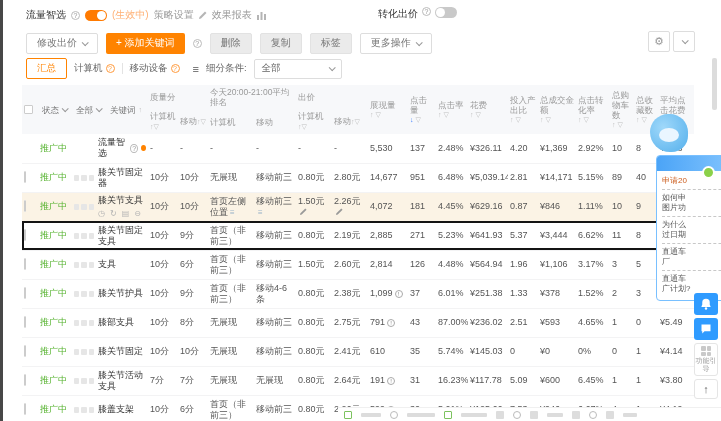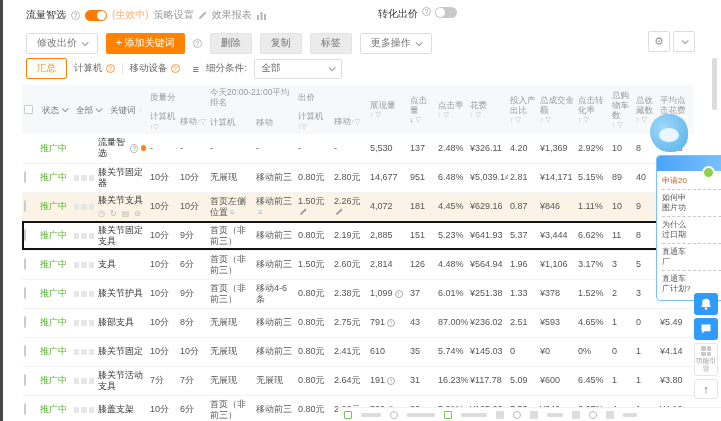--- a/index.html
+++ b/index.html
@@ -365,21 +365,21 @@
               <span>膝关节固定支具</span>
             </div>
           </td>
           <td>10分</td>
           <td>9分</td>
           <td>首页（非前三）</td>
           <td>移动前三</td>
           <td>0.80元</td>
           <td>2.19元</td>
           <td>2,885</td>
-          <td>151</td>
+          <td>271</td>
           <td>5.23%</td>
           <td>¥641.93</td>
           <td>5.37</td>
           <td>¥3,444</td>
           <td>6.62%</td>
           <td>11</td>
           <td>8</td>
           <td>¥4.25</td>
         </tr>
         <tr>

